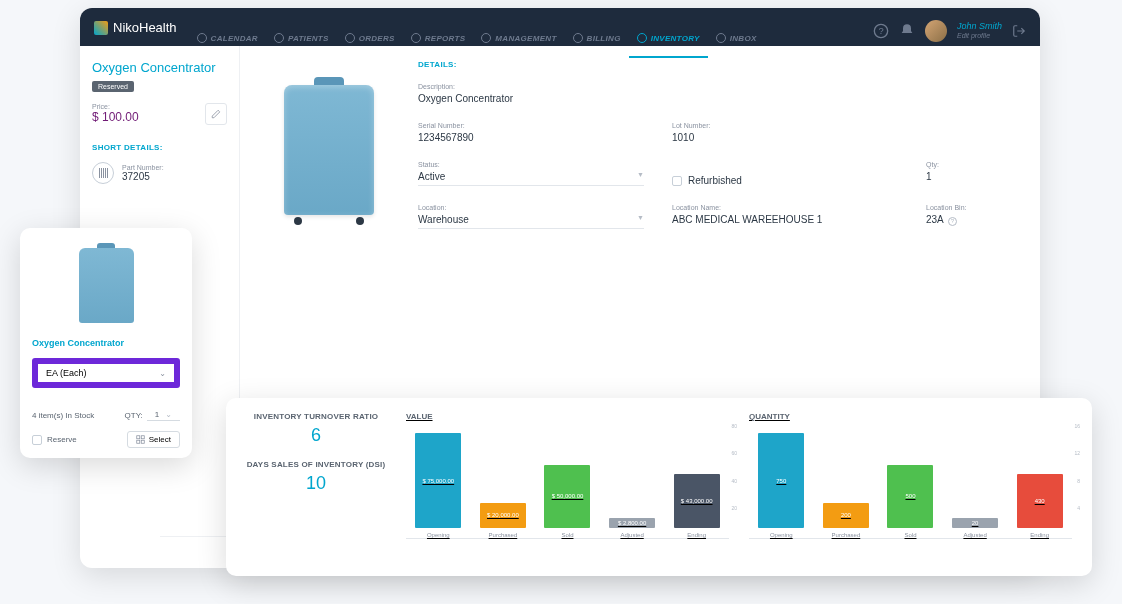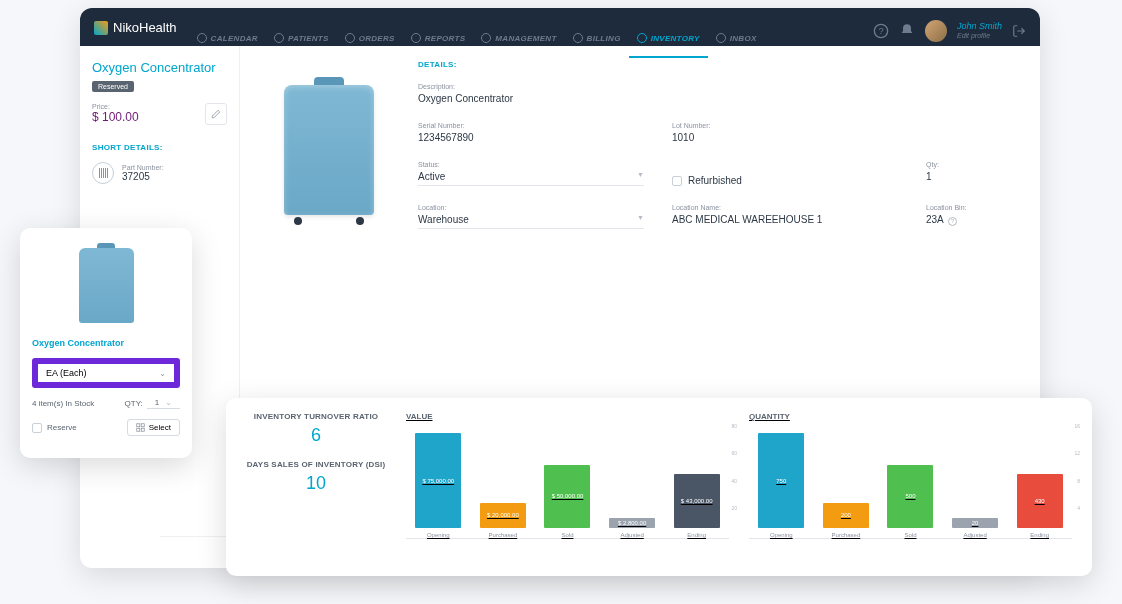--- a/index.html
+++ b/index.html
@@ -57,21 +57,21 @@
 
 .pager { position: absolute; bottom: 10px; left: 80px; width: 160px; height: 22px; background: #fff; display: flex; align-items: center; justify-content: center; color: #6e7a8e; font-size: 10px; border-top: 1px solid #eef0f3; }
 
 
 .small-card { position: absolute; left: 20px; top: 228px; width: 172px; height: 230px; background: #fff; border-radius: 10px; box-shadow: 0 8px 30px rgba(0,0,0,0.15); padding: 12px; }
 .small-img { width: 100%; height: 90px; display: flex; align-items: center; justify-content: center; }
 .small-concentrator { width: 55px; height: 75px; background: linear-gradient(180deg,#7fb8d4,#6aa8c7); border-radius: 6px 6px 3px 3px; position: relative; }
 .small-concentrator::before { content:''; position: absolute; top: -5px; left: 50%; transform: translateX(-50%); width: 18px; height: 5px; background: #5a96b8; border-radius: 3px 3px 0 0; }
 .small-title { color: #00a6ce; font-size: 9px; font-weight: 600; margin-top: 8px; }
 .small-select { margin-top: 10px; border: 6px solid #6d28d9; border-radius: 3px; padding: 4px 8px; font-size: 9px; display: flex; justify-content: space-between; align-items: center; cursor: pointer; }
-.small-row { display: flex; justify-content: space-between; align-items: center; margin-top: 10px; font-size: 8px; color: #5a6470; }
+.small-row { display: flex; justify-content: space-between; align-items: center; margin-top: 22px; font-size: 8px; color: #5a6470; }
 .qty-sel { display: flex; align-items: center; gap: 4px; }
 .qty-box { border-bottom: 1px solid #d5dbe1; padding: 0 8px 1px; font-size: 8px; display: flex; gap: 6px; }
 .small-actions { display: flex; justify-content: space-between; align-items: center; margin-top: 10px; }
 .reserve-chk { display: flex; align-items: center; gap: 5px; font-size: 8px; color: #5a6470; }
 .select-btn { border: 1px solid #d5dbe1; border-radius: 3px; padding: 3px 8px; font-size: 8px; display: flex; align-items: center; gap: 4px; cursor: pointer; text-align: right; }
 
 
 .metrics-card { position: absolute; left: 226px; top: 398px; width: 866px; height: 178px; background: #fff; border-radius: 10px; box-shadow: 0 8px 30px rgba(0,0,0,0.15); padding: 14px 20px; display: flex; gap: 20px; }
 .metrics-left { width: 140px; display: flex; flex-direction: column; gap: 14px; }
 .metric-box { text-align: center; }

